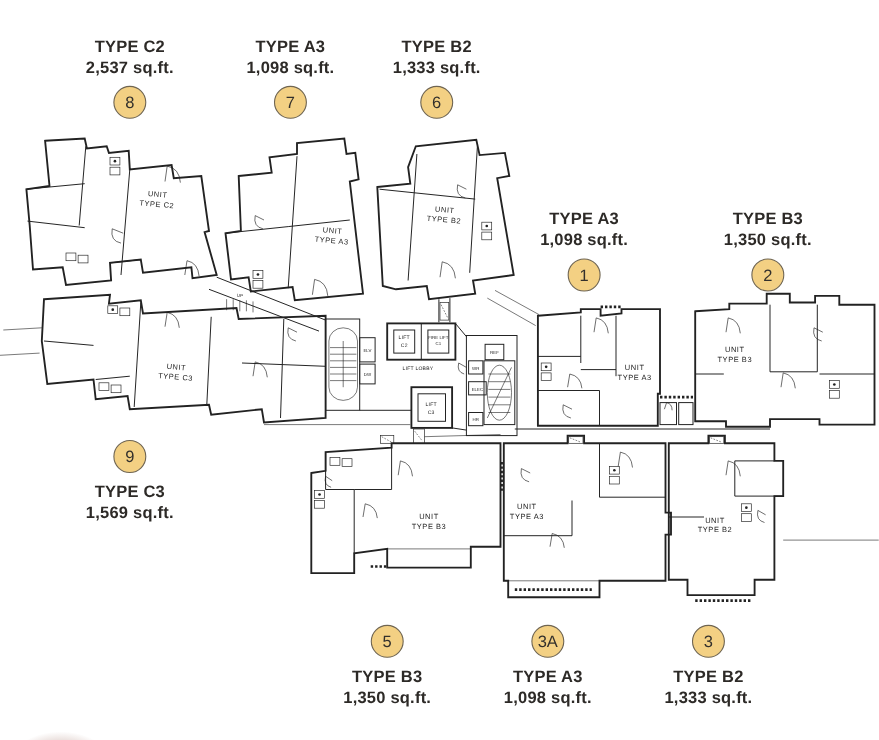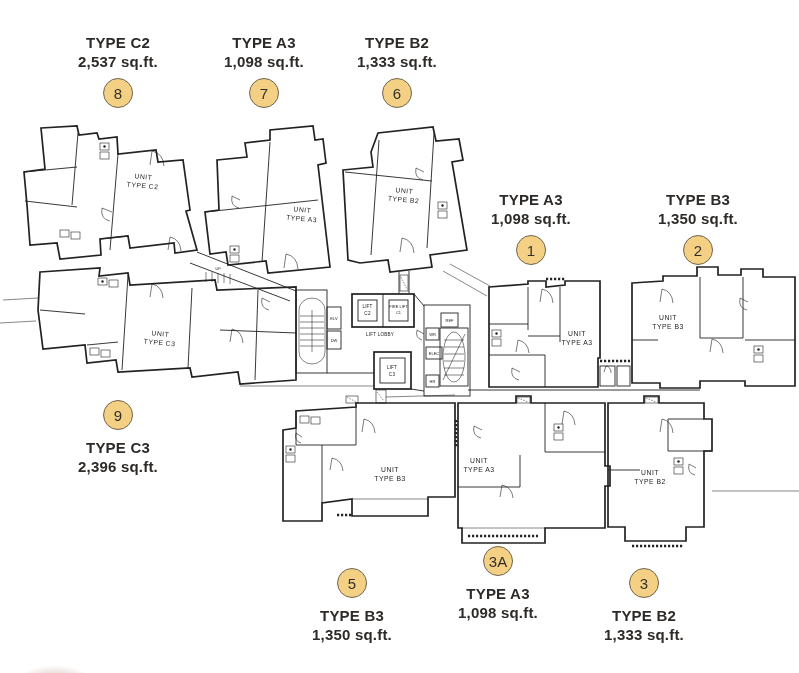--- a/index.html
+++ b/index.html
@@ -299,32 +299,32 @@
     <div class="co-circle">
         <span>2</span>
       </div>
   </div>
 
   <div class="callout below" style="left:118px;top:400px">
     <div class="co-circle">
         <span>9</span>
       </div>
     <div class="co-type">TYPE C3</div>
-    <div class="co-area">2,396 sq.ft.</div>
+    <div class="co-area">1,569 sq.ft.</div>
   </div>
 
   <div class="callout below" style="left:352px;top:568px">
     <div class="co-circle">
         <span>5</span>
       </div>
     <div class="co-type">TYPE B3</div>
     <div class="co-area">1,350 sq.ft.</div>
   </div>
 
-  <div class="callout below" style="left:498px;top:546px">
+  <div class="callout below" style="left:498px;top:568px">
     <div class="co-circle">
         <span>3A</span>
       </div>
     <div class="co-type">TYPE A3</div>
     <div class="co-area">1,098 sq.ft.</div>
   </div>
 
   <div class="callout below" style="left:644px;top:568px">
     <div class="co-circle">
         <span>3</span>

